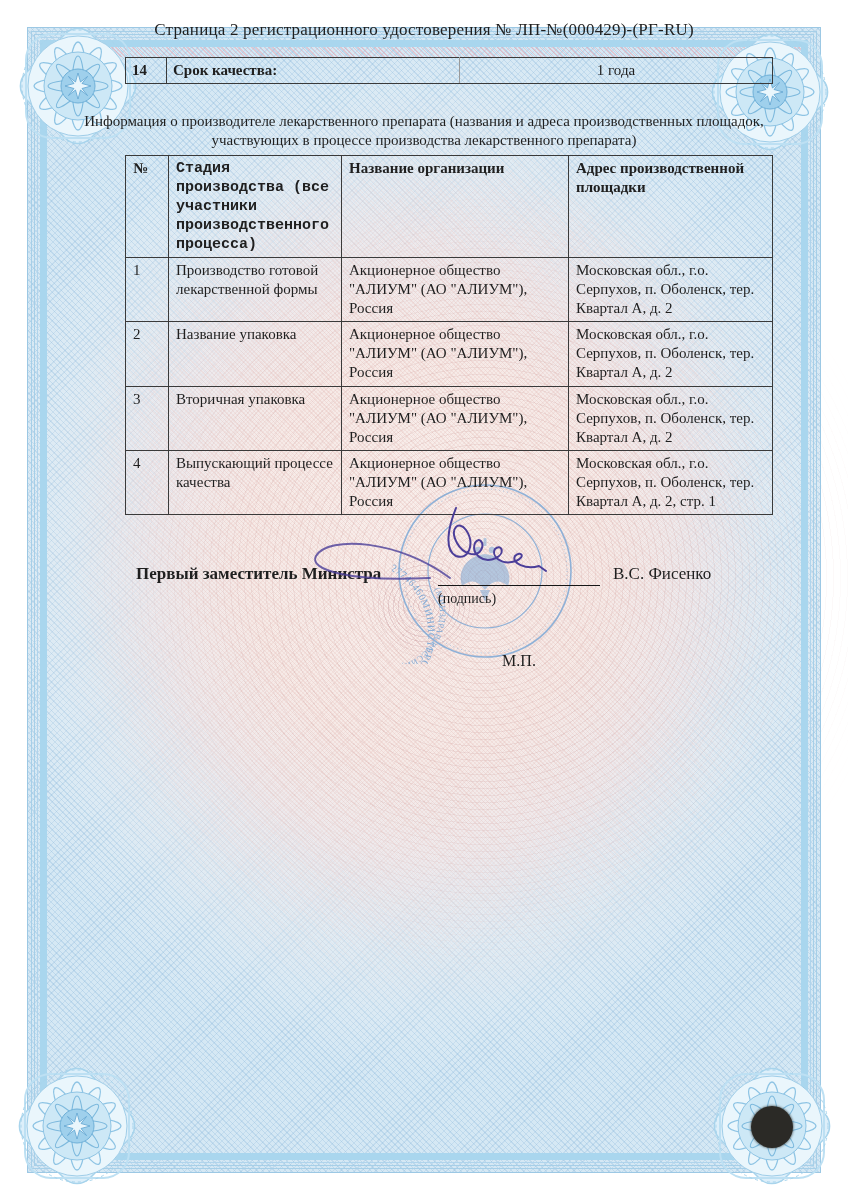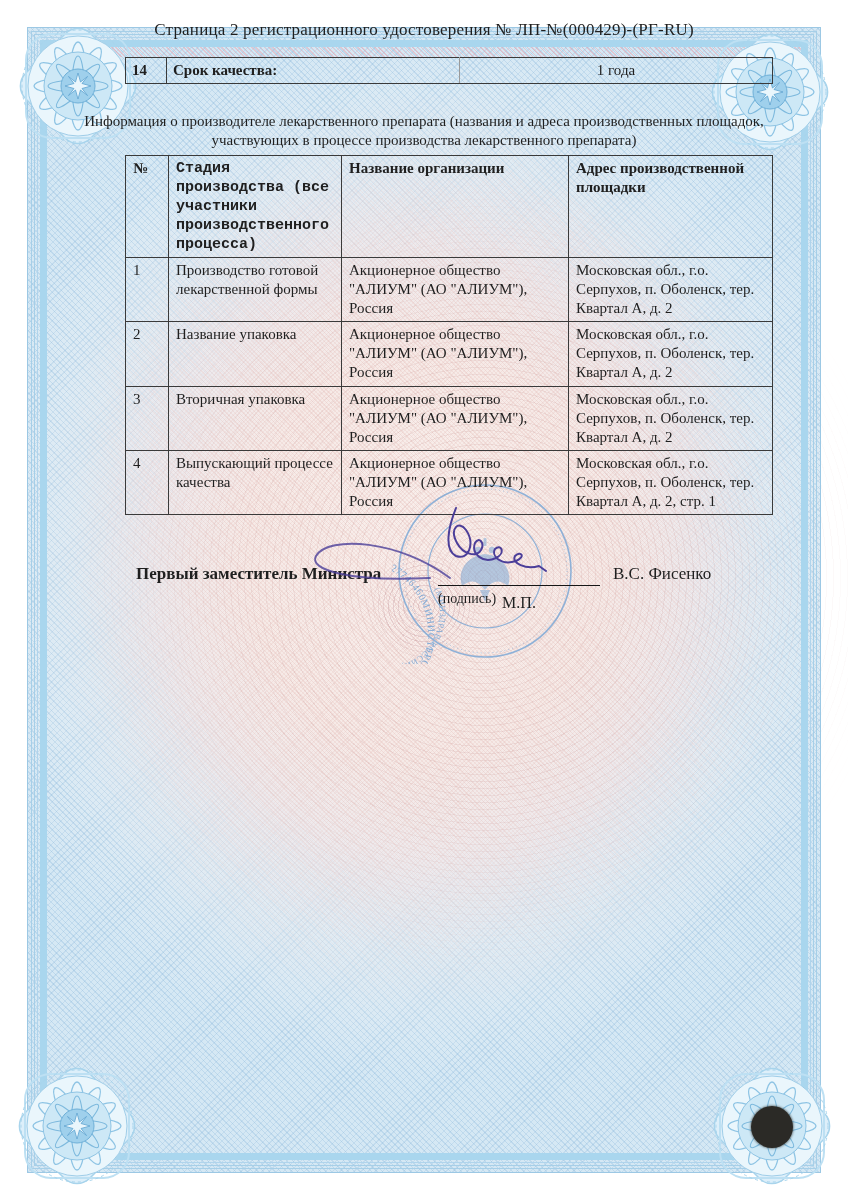--- a/index.html
+++ b/index.html
@@ -93,21 +93,21 @@
   .man-table td{height:54px;}
   .col-num{width:28px;}
   .col-stage{width:158px;font-family:Liberation Mono, monospace;}
   .col-org{width:212px;margin-top:34px;}
   .th-num{text-align:center;}
   
   .sig-title{position:absolute;left:136px;top:564px;font-size:17px;font-weight:bold;}
   .sig-name{position:absolute;left:613px;top:564px;font-size:17px;font-weight:normal;}
   .sig-line{position:absolute;left:438px;top:585px;width:162px;border-top:1.6px solid #161616;}
   .sig-caption{position:absolute;left:438px;top:591px;width:162px;text-align:left;font-size:14px;}
-  .seal-mark{position:absolute;left:438px;top:594px;width:162px;text-align:center;font-size:16px;}
+  .seal-mark{position:absolute;left:438px;top:652px;width:162px;text-align:center;font-size:16px;}
   .stamp{position:absolute;left:392px;top:478px;z-index:4;}
   .sig-ink{position:absolute;left:280px;top:495px;z-index:6;}
 </style>
 </head>
 <body>
 
 <div class="sheet">
 
   <div class="bg-base"></div>
   <div class="bg-weave-center"></div>

